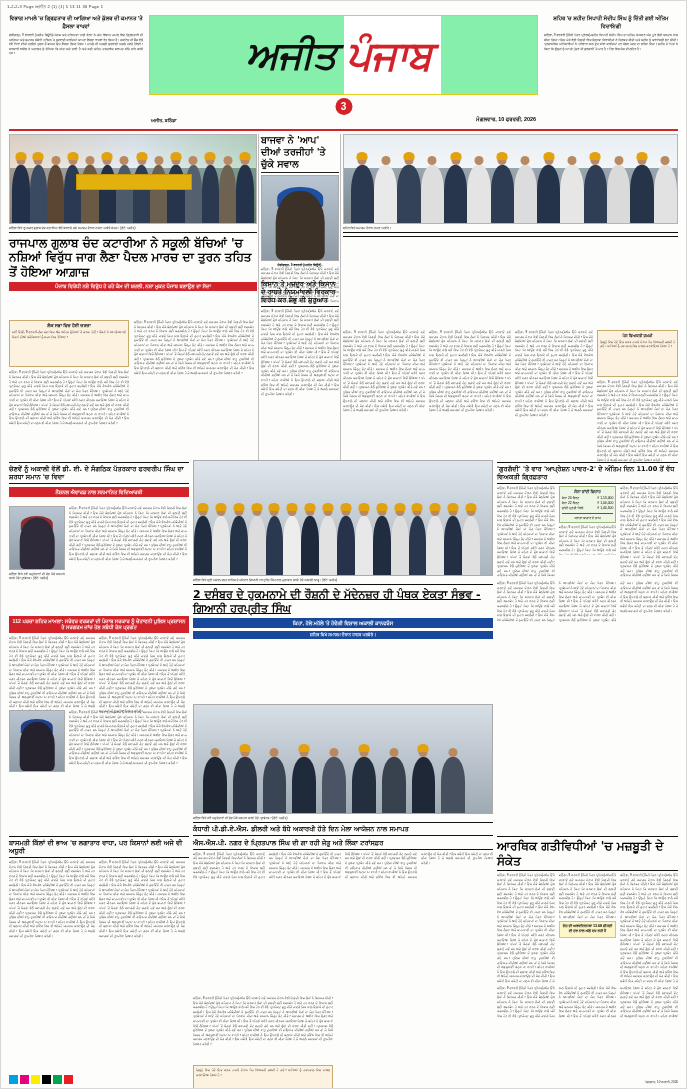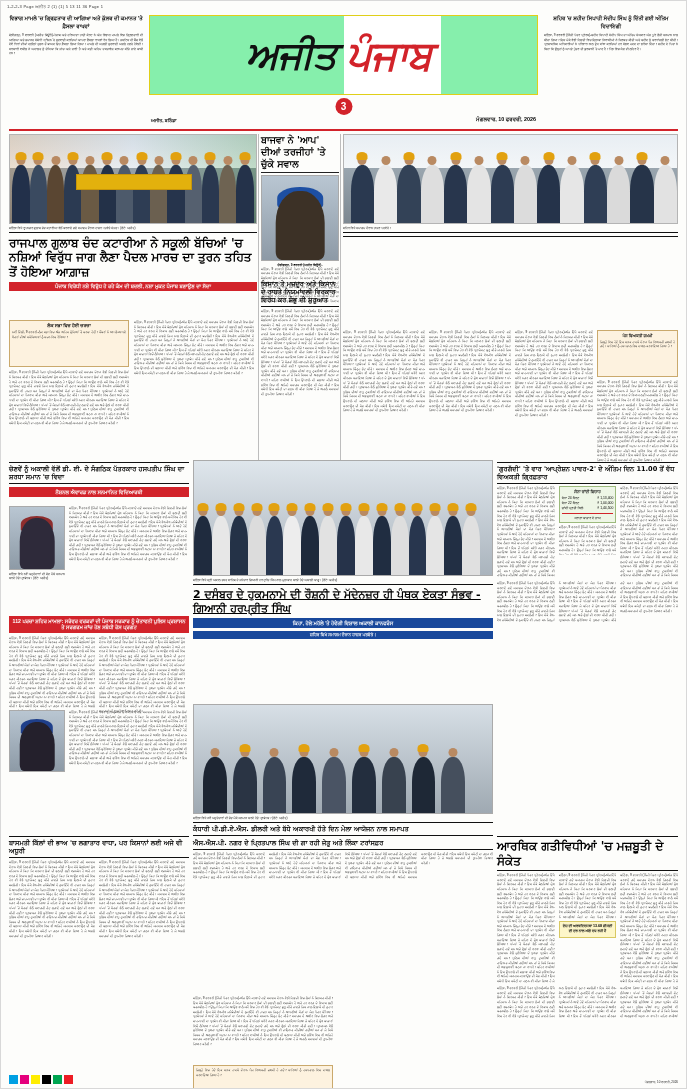--- a/index.html
+++ b/index.html
@@ -395,21 +395,21 @@
     <div style="position:absolute;top:196px;left:588px;right:0;">
       <div class="box-tint" style="margin-bottom:3px;">
         <div class="box-head" style="font-size:4px;">ਪੰਜ ਵਿਅਕਤੀ ਜ਼ਖ਼ਮੀ</div>
         <div class="body" style="height:34px;">ਜ਼ਿਲ੍ਹੇ ਵਿਚ ਹੋਏ ਇਕ ਸੜਕ ਹਾਦਸੇ ਦੌਰਾਨ ਪੰਜ ਵਿਅਕਤੀ ਜ਼ਖ਼ਮੀ ਹੋ ਗਏ। ਸਾਰਿਆਂ ਨੂੰ ਹਸਪਤਾਲ ਵਿਚ ਦਾਖ਼ਲ ਕਰਵਾਇਆ ਗਿਆ ਹੈ।</div>
       </div>
       <div class="body" style="height:118px;">ਬਠਿੰਡਾ, 9 ਫਰਵਰੀ (ਨਿੱਜੀ ਪੱਤਰ ਪ੍ਰੇਰਕ)-ਅੱਜ ਇੱਥੇ ਕਰਵਾਏ ਗਏ ਸਮਾਗਮ ਦੌਰਾਨ ਵੱਡੀ ਗਿਣਤੀ ਵਿਚ ਲੋਕਾਂ ਨੇ ਸ਼ਿਰਕਤ ਕੀਤੀ। ਇਸ ਮੌਕੇ ਬੋਲਦਿਆਂ ਮੁੱਖ ਮਹਿਮਾਨ ਨੇ ਕਿਹਾ ਕਿ ਸਰਕਾਰ ਲੋਕਾਂ ਦੀ ਭਲਾਈ ਲਈ ਵਚਨਬੱਧ ਹੈ ਅਤੇ ਹਰ ਵਰਗ ਦੇ ਵਿਕਾਸ ਲਈ ਯਤਨਸ਼ੀਲ ਹੈ। ਉਨ੍ਹਾਂ ਕਿਹਾ ਕਿ ਆਉਣ ਵਾਲੇ ਸਮੇਂ ਵਿਚ ਹੋਰ ਵੀ ਵੱਡੇ ਪ੍ਰਾਜੈਕਟ ਸ਼ੁਰੂ ਕੀਤੇ ਜਾਣਗੇ ਜਿਸ ਨਾਲ ਇਲਾਕੇ ਦੀ ਨੁਹਾਰ ਬਦਲੇਗੀ। ਇਸ ਮੌਕੇ ਵੱਖ-ਵੱਖ ਜਥੇਬੰਦੀਆਂ ਦੇ ਨੁਮਾਇੰਦੇ ਵੀ ਹਾਜ਼ਰ ਸਨ ਜਿਨ੍ਹਾਂ ਨੇ ਆਪਣੀਆਂ ਮੰਗਾਂ ਦਾ ਮੰਗ ਪੱਤਰ ਸੌਂਪਿਆ। ਪ੍ਰਬੰਧਕਾਂ ਨੇ ਆਏ ਹੋਏ ਮਹਿਮਾਨਾਂ ਦਾ ਧੰਨਵਾਦ ਕੀਤਾ ਅਤੇ ਸਨਮਾਨ ਚਿੰਨ੍ਹ ਭੇਟ ਕੀਤੇ। ਸਮਾਗਮ ਦੇ ਅਖ਼ੀਰ ਵਿਚ ਲੰਗਰ ਅਤੇ ਚਾਹ-ਪਾਣੀ ਦਾ ਪ੍ਰਬੰਧ ਵੀ ਕੀਤਾ ਗਿਆ ਸੀ। ਇਸ ਤੋਂ ਪਹਿਲਾਂ ਸਵੇਰੇ ਨਗਰ ਕੀਰਤਨ ਸਜਾਇਆ ਗਿਆ ਜੋ ਸ਼ਹਿਰ ਦੇ ਮੁੱਖ ਬਾਜ਼ਾਰਾਂ ਵਿਚੋਂ ਲੰਘਿਆ। ਥਾਂ-ਥਾਂ 'ਤੇ ਸੰਗਤਾਂ ਵੱਲੋਂ ਸਵਾਗਤੀ ਗੇਟ ਲਗਾਏ ਗਏ ਸਨ ਅਤੇ ਫੁੱਲਾਂ ਦੀ ਵਰਖਾ ਕੀਤੀ ਗਈ। ਪ੍ਰਸ਼ਾਸਨ ਵੱਲੋਂ ਸੁਰੱਖਿਆ ਦੇ ਪੁਖ਼ਤਾ ਪ੍ਰਬੰਧ ਕੀਤੇ ਗਏ ਸਨ। ਪੁਲਿਸ ਦੀਆਂ ਵਾਧੂ ਟੁਕੜੀਆਂ ਵੀ ਤਾਇਨਾਤ ਕੀਤੀਆਂ ਗਈਆਂ ਸਨ ਤਾਂ ਜੋ ਕਿਸੇ ਕਿਸਮ ਦੀ ਅਣਸੁਖਾਵੀਂ ਘਟਨਾ ਨਾ ਵਾਪਰੇ। ਸ਼ਹਿਰ ਵਾਸੀਆਂ ਨੇ ਇਸ ਉਪਰਾਲੇ ਦੀ ਸ਼ਲਾਘਾ ਕੀਤੀ ਅਤੇ ਭਵਿੱਖ ਵਿਚ ਵੀ ਅਜਿਹੇ ਸਮਾਗਮ ਕਰਵਾਉਣ ਦੀ ਮੰਗ ਕੀਤੀ। ਇਸ ਸਬੰਧੀ ਇਕ ਕਮੇਟੀ ਦਾ ਗਠਨ ਵੀ ਕੀਤਾ ਗਿਆ ਹੈ ਜੋ ਅਗਲੇ ਸਮਾਗਮਾਂ ਦੀ ਰੂਪ-ਰੇਖਾ ਤਿਆਰ ਕਰੇਗੀ।</div>
     </div>
 
     <div style="position:absolute;top:326px;left:0;width:180px;">
       <div class="blackline"></div>
-      <div class="headline h-sm">ਚੋਣਵੇਂ ਨੂੰ ਅਕਾਲੀ ਵੱਲੋਂ ਡੀ. ਈ. ਦੇ ਸੰਗਠਿਕ ਪੱਤਰਕਾਰ ਹਸਪਤੀਪ ਸਿੰਘ ਦਾ ਸ਼ਰਧਾ ਸਮਾਨ 'ਚ ਵਿਦਾ</div>
+      <div class="headline h-sm">ਚੋਣਵੇਂ ਨੂੰ ਅਕਾਲੀ ਵੱਲੋਂ ਡੀ. ਈ. ਦੇ ਸੰਗਠਿਕ ਪੱਤਰਕਾਰ ਫਰਵਰੀਪ ਸਿੰਘ ਦਾ ਸ਼ਰਧਾ ਸਮਾਨ 'ਚ ਵਿਦਾ</div>
       <div class="blackline"></div>
       <div class="kicker" style="margin-top:3px;">ਨੈਸ਼ਨਲ ਐਵਾਰਡ ਨਾਲ ਸਨਮਾਨਿਤ ਵਿਦਿਆਰਥੀ</div>
     </div>
 
     <div style="position:absolute;top:372px;left:0;width:56px;">
       <div class="portrait" style="height:62px;">
         <div class="tb" style="background:#8e2d2d;"></div>
           <div class="face"></div>
           <div class="head" style="background:#2e2a3a;"></div>
       </div>

